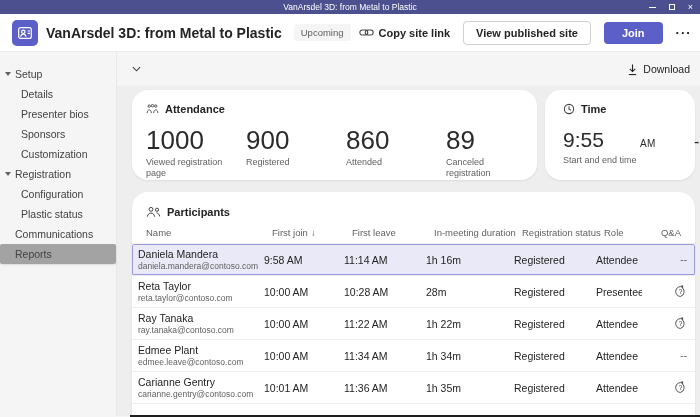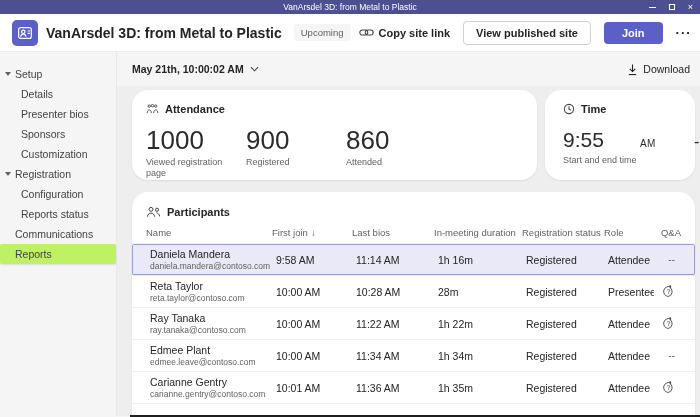--- a/index.html
+++ b/index.html
@@ -35,21 +35,21 @@
               letter-spacing:1px; color:#242424; }
 
   
   .main { display:flex; height:364px; }
   .sidebar { width:117px; flex:none; background:#f5f5f5; border-right:1px solid #e8e8e8;
              padding-top:12px; }
   .side-item { height:20px; display:flex; align-items:center; font-size:10.5px;
                color:#424242; cursor:default; }
   .side-item.top { padding-left:5px; gap:4px; }
   .side-item.sub { padding-left:21px; }
-  .side-item.selected { background:#bef264; border-radius:2px; box-shadow:0 1px 2px rgba(0,0,0,.10);align-items:center; }
+  .side-item.selected { background:#a3a3a3; border-radius:2px; box-shadow:0 1px 2px rgba(0,0,0,.10);align-items:center; }
   .caret { width:0; height:0; border-left:3px solid transparent; border-right:3px solid transparent;
            border-top:4px solid #616161; flex:none; }
   .content { flex:1; min-width:0; display:flex; flex-direction:column; background:#f5f5f5; }
 
   
   .topband { height:34px; flex:none; display:flex; align-items:center; padding:0 10px 0 15px; }
   .datesel { display:flex; align-items:center; gap:6px; font-size:10.5px; font-weight:600;
              background:none; border:none; color:#242424; font-family:inherit; }
   .download { margin-left:auto; display:flex; align-items:center; gap:5px; font-size:10.5px;
               background:none; border:none; color:#242424; font-family:inherit; }
@@ -73,21 +73,21 @@
   .time-caption { font-size:9px; color:#616161; margin-top:3px; }
 
   
   .card-part { margin-top:12px; padding-top:10px; height:260px; overflow:hidden; }
   .part-head { padding:0 14px; height:20px; }
   .grid7 { display:grid; grid-template-columns:126px 80px 82px 88px 82px 46px 1fr; align-items:center; }
   .table-head { height:22px; padding:0 14px; border-bottom:1px solid #f0f0f0; }
   .th { font-size:9.5px; color:#616161; white-space:nowrap; display:flex; align-items:center; gap:3px; }
   .th:last-child { justify-content:flex-end; }
   .sort-ic { display:none; }
-  .trow { height:32px; padding:0 18px; border-bottom:1px solid #f0f0f0; background:#fff; }
+  .trow { height:32px; padding:0 6px; border-bottom:1px solid #f0f0f0; background:#fff; }
   .trow.selected { background:#e9e9f7; box-shadow:inset 0 0 0 1px #9a9cd9; border-radius:2px;
                    border-bottom-color:transparent; }
   .cell { font-size:10.5px; color:#242424; white-space:nowrap; overflow:hidden; }
   .pname { font-size:10.5px; color:#242424; line-height:13px; }
   .pemail { font-size:8.5px; color:#616161; line-height:11px; }
   .qa-cell { justify-self:end; text-align:right; color:#616161; font-size:10px; padding-right:2px; }
   .qa-cell svg { display:block; }
 
   .bottom-edge { position:absolute; left:130px; right:0; bottom:0; height:2px; background:#1f1f1f; }
   .ic { flex:none; display:inline-flex; }
@@ -159,36 +159,35 @@
         <div class="side-item top">
     <span class="caret"></span>
     <span>Registration</span>
   </div>
         <div class="side-item sub">
 
     <span>Configuration</span>
   </div>
         <div class="side-item sub">
 
-    <span>Reports status</span>
+    <span>Plastic status</span>
   </div>
         <div class="side-item top">
     <span class="caret" style="visibility: hidden;"></span>
     <span>Communications</span>
   </div>
         <div class="side-item top selected">
     <span class="caret" style="visibility: hidden;"></span>
     <span>Reports</span>
   </div>
       </nav>
 
     <div class="content">
       <div class="topband">
         <button class="datesel">
-          <span>May 21th, 10:00:02 AM</span>
           <span class="ic">
             <svg width="9" height="6" viewBox="0 0 10 6" fill="none" stroke="#424242" stroke-width="1.2">
               <path d="M1 1l4 4 4-4"></path>
             </svg>
           </span>
         </button>
         <button class="download">
           <span class="ic">
             <svg width="11" height="13" viewBox="0 0 12 14" fill="none" stroke="#242424" stroke-width="1.2">
               <path d="M6 1.5v7.5"></path>
@@ -222,20 +221,24 @@
     <div class="stat-label">Viewed registration page</div>
   </div>
                 <div class="stat">
     <div class="stat-value">900</div>
     <div class="stat-label">Registered</div>
   </div>
                 <div class="stat">
     <div class="stat-value">860</div>
     <div class="stat-label">Attended</div>
   </div>
+                <div class="stat">
+    <div class="stat-value">89</div>
+    <div class="stat-label">Canceled registration</div>
+  </div>
               </div>
           </section>
 
           <section class="card card-time">
             <div class="card-head">
               <span class="ic">
                 <svg width="12" height="12" viewBox="0 0 14 14" fill="none" stroke="#424242" stroke-width="1.2">
                   <circle cx="7" cy="7" r="5.4"></circle>
                     <path d="M7 3.8v3.4l2.2 1.3"></path>
                 </svg>
@@ -268,21 +271,21 @@
           <div class="table-head grid7">
               <div class="th">
     <span class="th-label">Name</span>
 
   </div>
               <div class="th">
     <span class="th-label">First join</span>
     <span class="sort-ic" style="display: inline;">↓</span>
   </div>
               <div class="th">
-    <span class="th-label">Last bios</span>
+    <span class="th-label">First leave</span>
 
   </div>
               <div class="th">
     <span class="th-label">In-meeting duration</span>
 
   </div>
               <div class="th">
     <span class="th-label">Registration status</span>
 
   </div>

